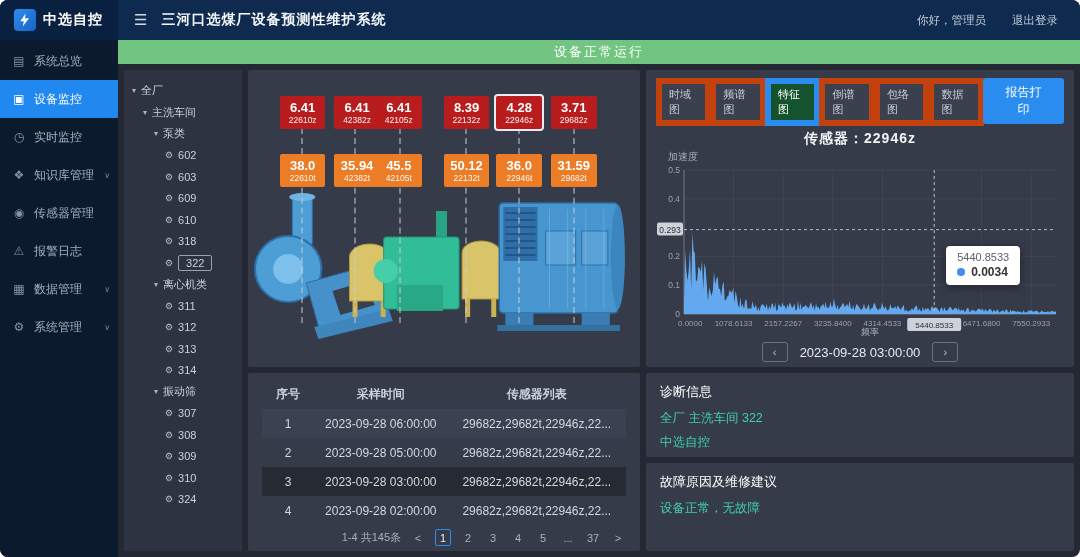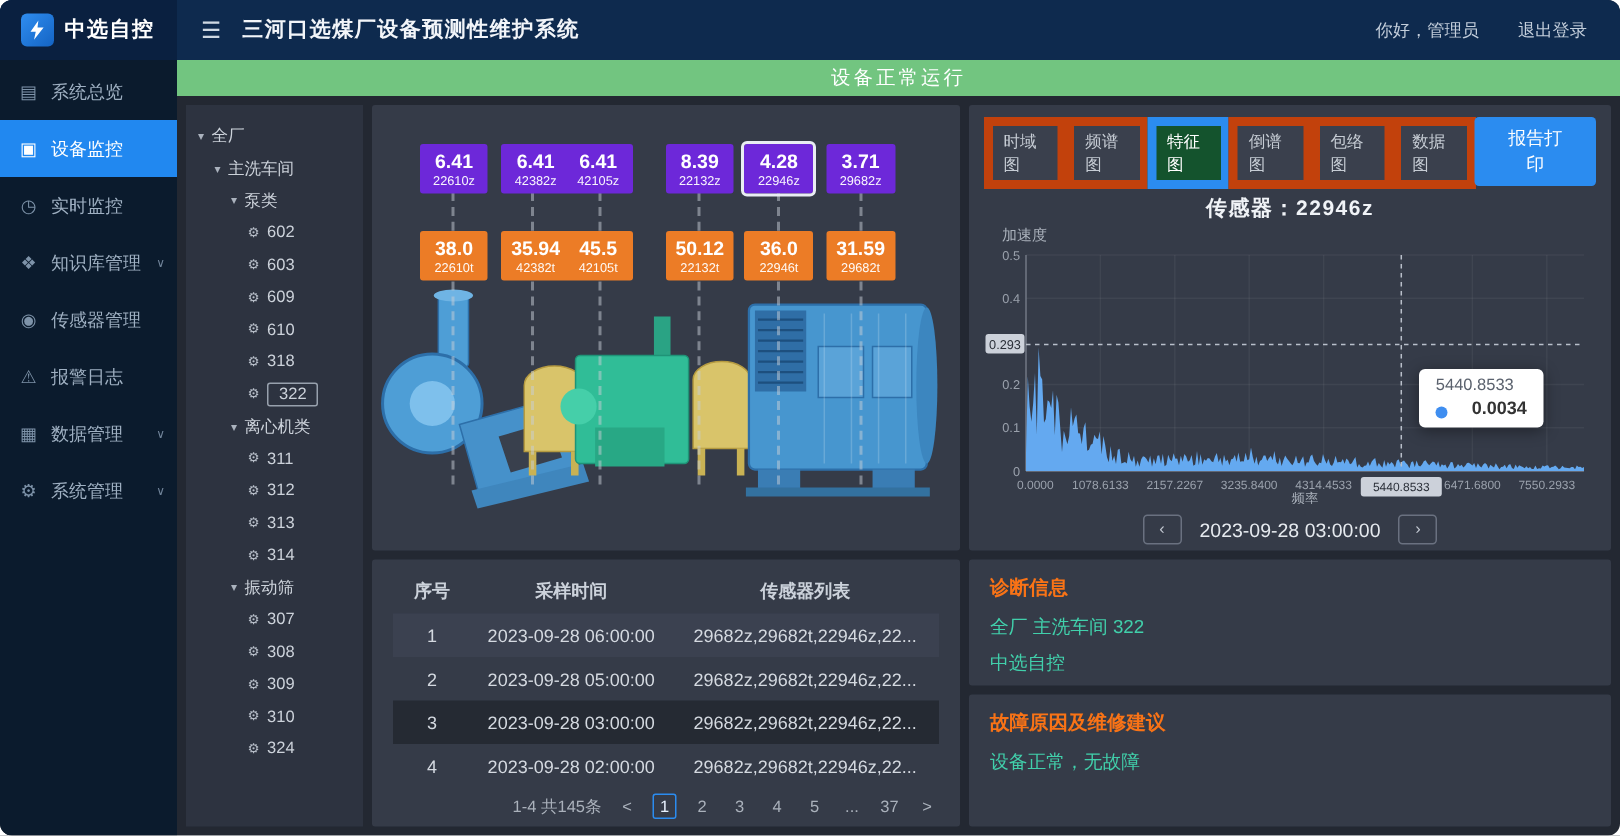--- a/index.html
+++ b/index.html
@@ -37,21 +37,21 @@
   .tree-label.selected { border:1px solid #98a1ad; border-radius:2px; padding:1px 7px; }
 
   .center-col { width:392px; flex:0 0 392px; display:flex; flex-direction:column; gap:6px; min-height:0; }
   .right-col { flex:1; display:flex; flex-direction:column; gap:6px; min-width:0; }
   .panel { background:#353b48; border-radius:2px; }
 
   
   .equip-panel { height:297px; flex:0 0 297px; position:relative; overflow:hidden; }
   .conn-line { position:absolute; top:58px; height:195px; width:0; border-left:2px dashed rgba(200,206,214,.5); transform:translateX(-1px); z-index:1; }
   .badge { position:absolute; display:flex; border-radius:2px; color:#fff; text-align:center; z-index:2; padding:4px 2px 3px; cursor:pointer; }
-  .badge.green { background:#6d28d9; }
+  .badge.green { background:#b91c1c; }
   .badge.orange { background:#ec7c26; }
   .badge.selected { outline:2px solid #e9edf3; }
   .badge-cell { flex:1; }
   .badge-val { font-size:13px; font-weight:bold; line-height:15px; }
   .badge-id { font-size:8.5px; opacity:.95; line-height:11px; }
   .machine { position:absolute; left:0; bottom:10px; width:100%; height:168px; z-index:0; }
 
   
   .table-panel { flex:1; padding:6px 14px 4px; display:flex; flex-direction:column; font-size:12px; min-height:0; }
   table { width:100%; border-collapse:collapse; }
@@ -69,31 +69,31 @@
   .chart-head { display:flex; align-items:flex-start; }
   .tabs { display:flex; }
   .tab { border:6px solid #c2410c; color:#c6ccd4; font-size:11px; padding:3px 7px; cursor:pointer; margin-right:-1px; background:#3a404d; }
   .tab.active { background:#14532d; border-color:#2b8cf0; color:#fff; }
   .print-btn { margin-left:auto; background:#2b8cf0; color:#fff; font-size:12px; border:none; border-radius:3px; padding:6px 18px; cursor:pointer; }
   .sensor-title { text-align:center; color:#f0f3f7; font-size:14px; font-weight:bold; margin-top:4px; letter-spacing:1px; }
   .y-label { color:#aab1bb; font-size:10px; margin:2px 0 0 12px; }
   .chart-area { position:relative; }
   .tooltip { position:absolute; background:#fff; border-radius:4px; box-shadow:0 2px 10px rgba(0,0,0,.4); padding:5px 11px 6px; z-index:5; }
   .tt-x { color:#5b626e; font-size:11px; margin-bottom:2px; }
-  .tt-row { display:flex; align-items:flex-end; gap:16px; }
+  .tt-row { display:flex; align-items:center; gap:6px; }
   .tt-dot { width:8px; height:8px; border-radius:50%; background:#3f8ef0; }
   .tt-val { color:#333; font-size:12px; font-weight:bold; }
   .date-nav { display:flex; align-items:center; justify-content:center; gap:12px; margin-top:2px; }
   .dn-btn { width:26px; height:20px; border:1px solid #6a7180; border-radius:3px; background:transparent; color:#c3c9d2; font-size:11px; cursor:pointer; }
   .dn-date { color:#e6eaef; font-size:13px; }
 
   
   .diag-panel { height:84px; flex:0 0 84px; padding:10px 14px; }
   .fault-panel { flex:1; padding:10px 14px; }
-  .dg-title { color:#f97316; font-size:13px; font-weight:bold; margin-bottom:9px; }
+  .dg-title { color:#ffffff; font-size:13px; font-weight:normal; margin-bottom:9px; }
   .dg-link { color:#41d0ab; font-size:12.5px; margin-bottom:7px; cursor:pointer; }
 </style>
 </head>
 <body>
 
 <div class="app">
 
   <header class="topbar">
     <div class="logo-area">
       <span class="logo-badge">

